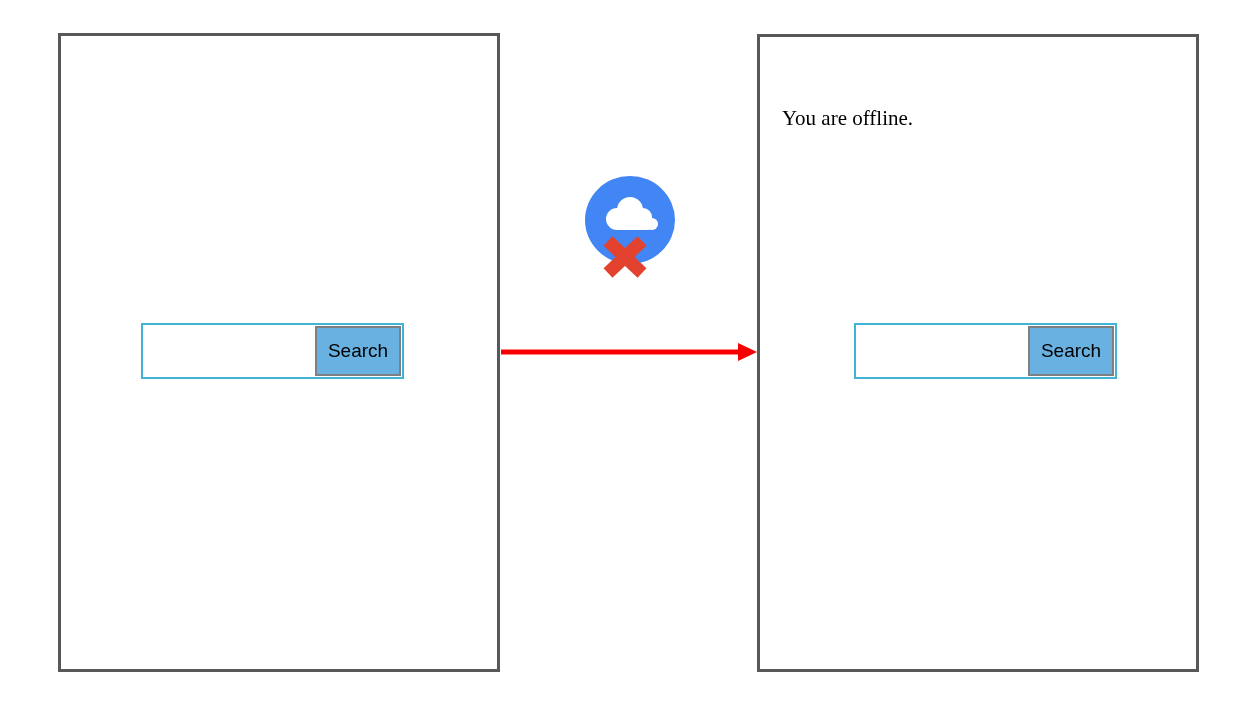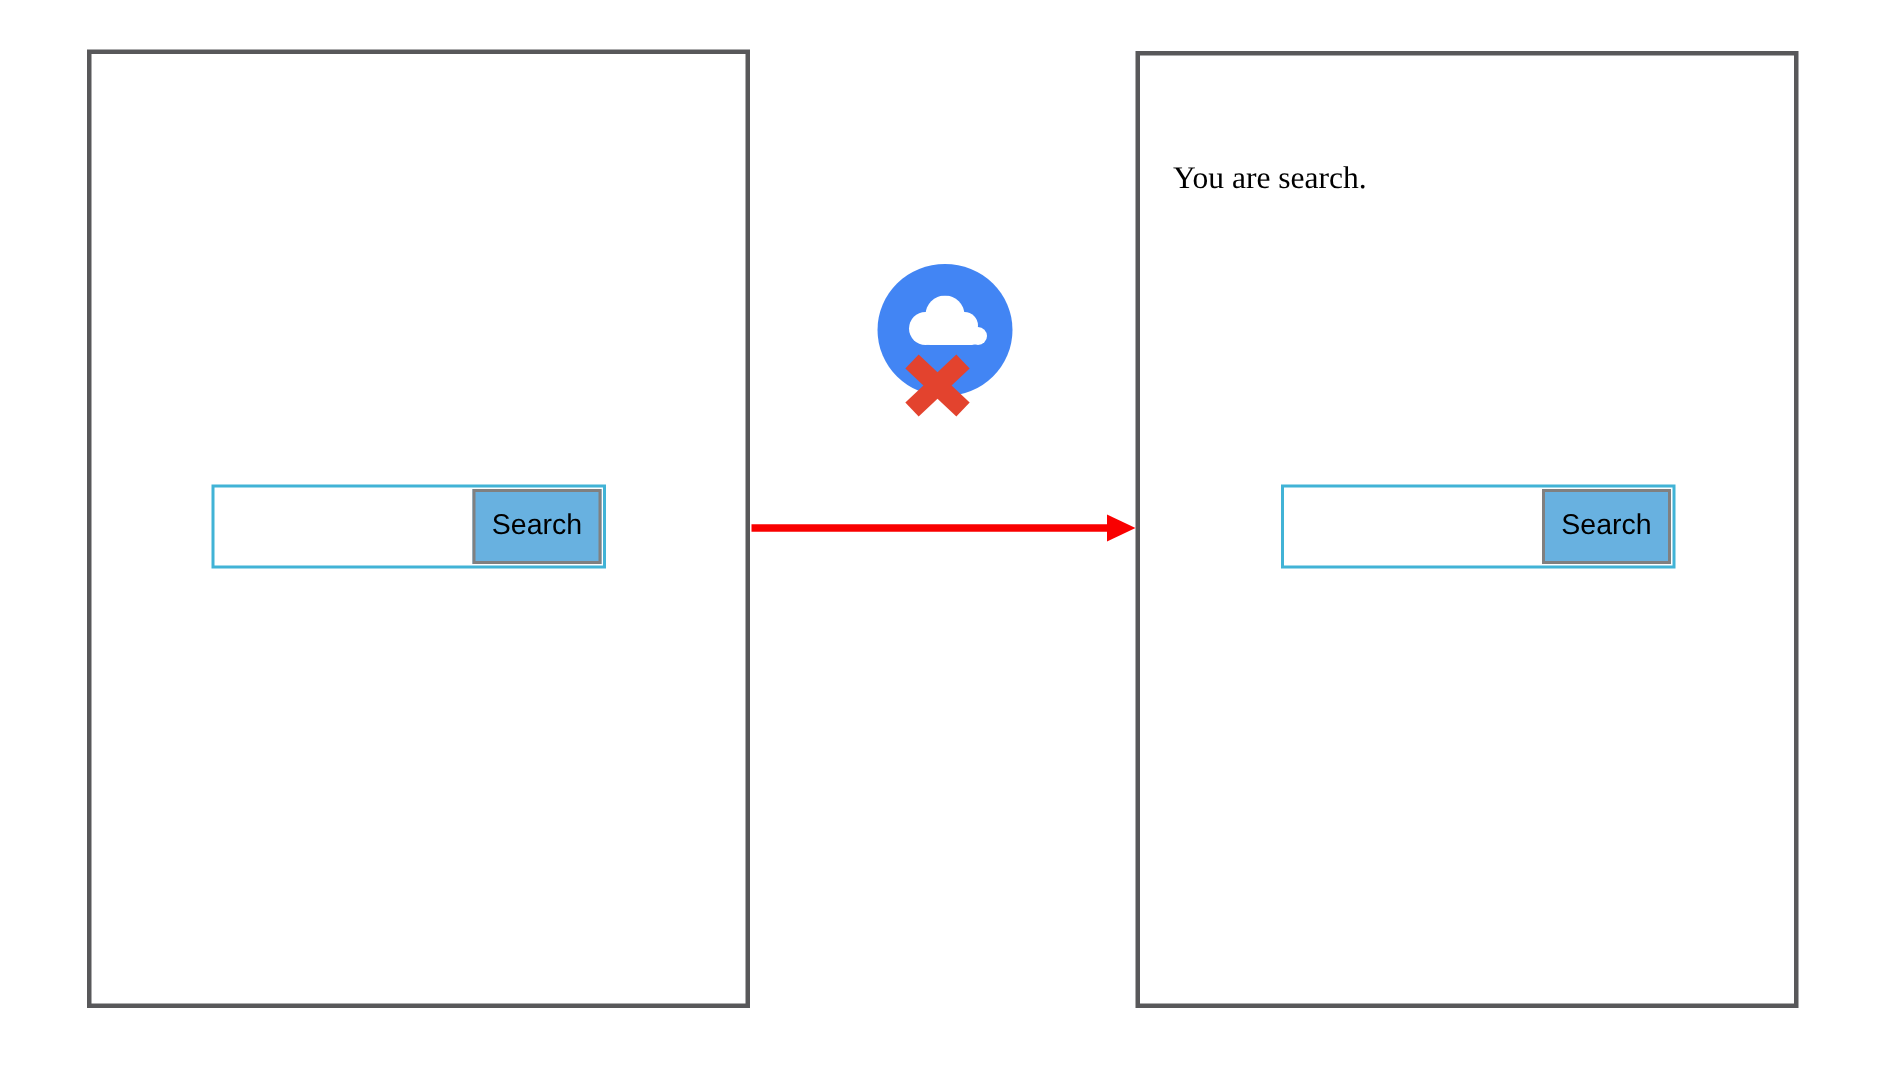--- a/index.html
+++ b/index.html
@@ -139,21 +139,21 @@
     <svg class="x-svg" width="46" height="42" viewBox="0 0 46 42">
       <g stroke="#e3432e" stroke-width="13" stroke-linecap="butt">
         <line x1="6" y1="5" x2="40" y2="37"></line>
         <line x1="40" y1="5" x2="6" y2="37"></line>
       </g>
     </svg>
   </div>
 
   <div class="screen-frame screen-right">
     <div class="offline-text-block">
-      <p>You are search.</p>
+      <p>You are offline.</p>
     </div>
     <div class="search-widget search-right">
       <input class="search-field" type="text" value="" style="">
       <button class="search-btn">Search</button>
     </div>
   </div>
 
 </div>
 
 </body></html>

